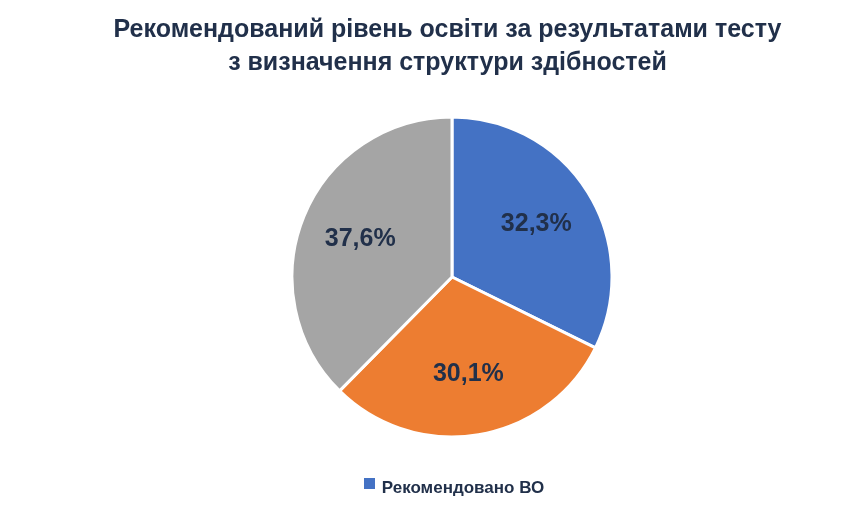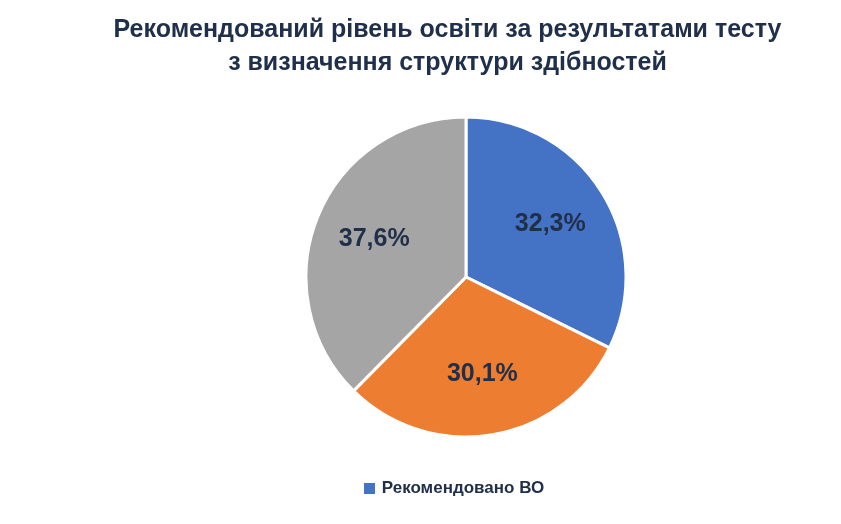--- a/index.html
+++ b/index.html
@@ -35,21 +35,21 @@
     font-weight: bold;
     line-height: 33px;
     letter-spacing: 0px;
   }
   .chart-title .line {
     display: block;
     white-space: nowrap;
   }
   .plot-area {
     position: absolute;
-    left: 18px;
+    left: 4px;
     top: 96px;
     width: 712px;
     height: 370px;
   }
   .pie-svg {
     position: absolute;
     left: 0;
     top: 0;
   }
   .slice-label {
@@ -67,21 +67,20 @@
     width: 841px;
     display: flex;
     flex-direction: row;
     justify-content: center;
     align-items: center;
     gap: 22px;
   }
   .legend-item {
     display: flex;
     flex-direction: row;
-    align-items: center;
     gap: 7px;
     white-space: nowrap;
     padding-left: 13px;
   }
   .legend-swatch {
     width: 11px;
     height: 11px;
     flex: 0 0 auto;
     display: inline-block;
   }

